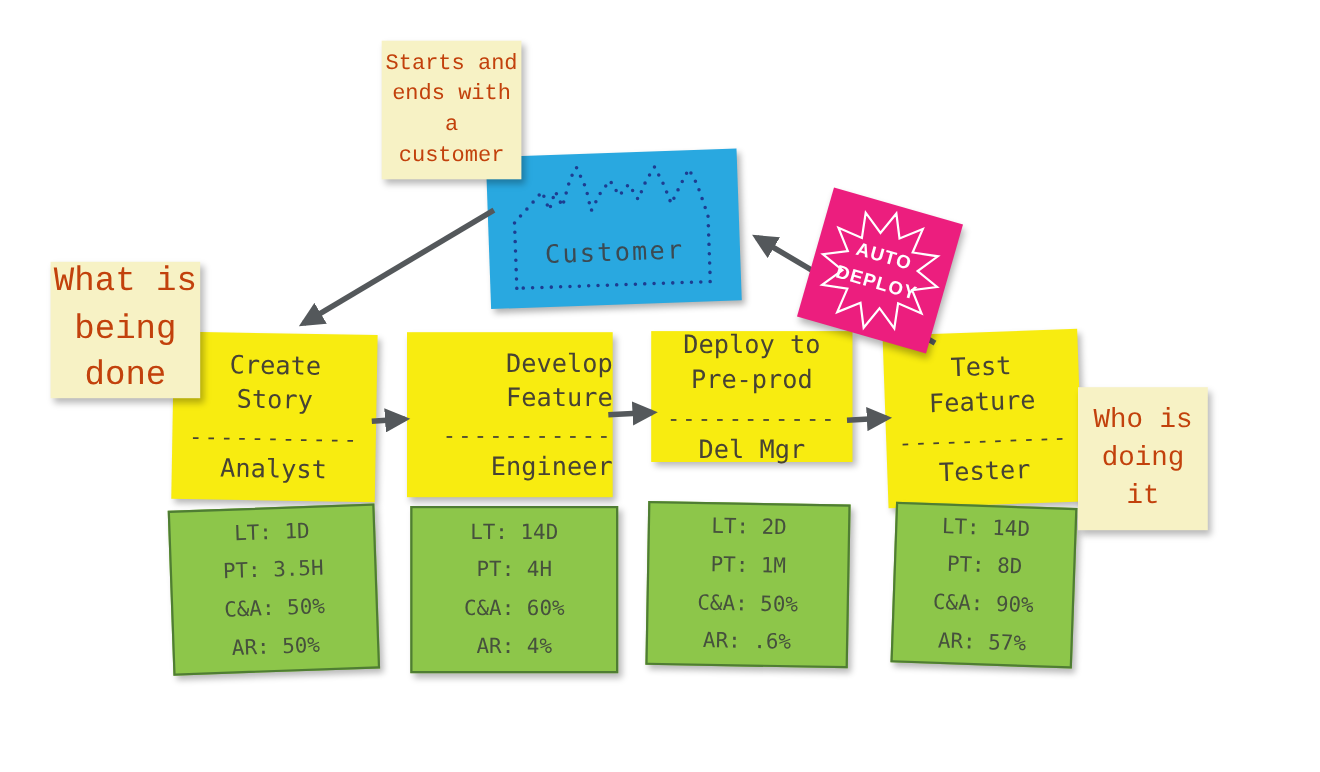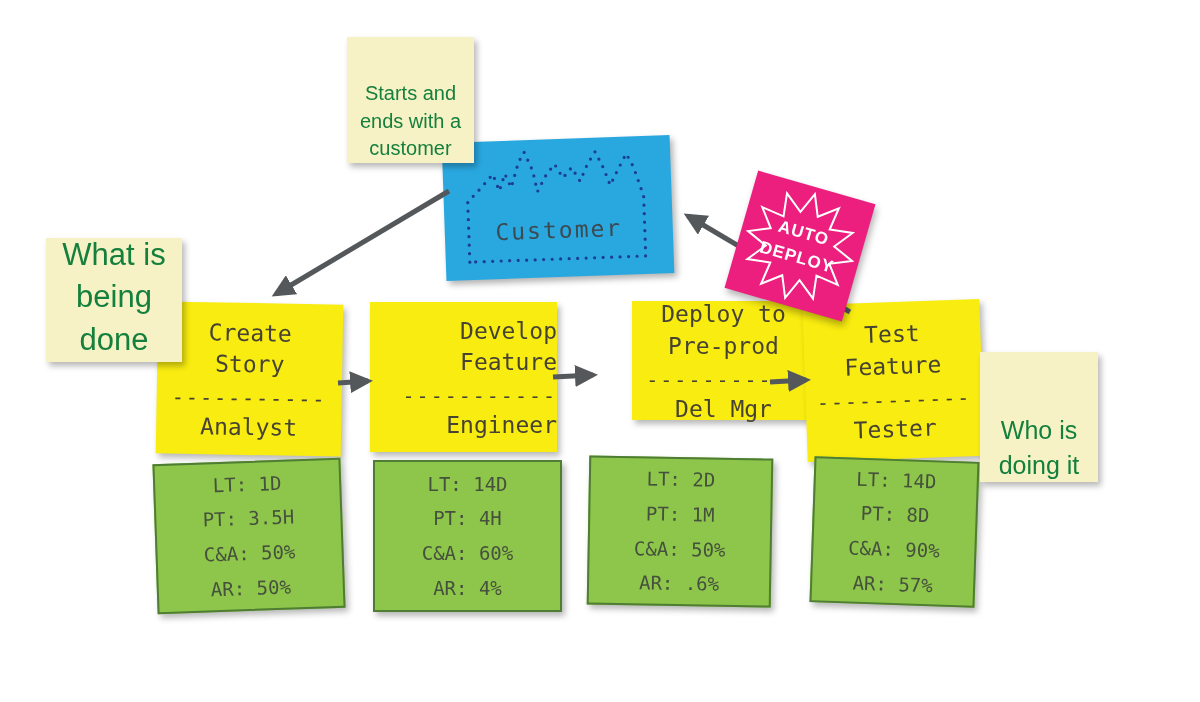--- a/index.html
+++ b/index.html
@@ -7,22 +7,22 @@
     font-family: "Liberation Sans", sans-serif; }
   #board { position: relative; width: 1200px; height: 702px; background: #ffffff; }
 
   .abs { position: absolute; }
 
   
   .note { display: flex; flex-direction: column; align-items: center; justify-content: center;
     text-align: center; white-space: pre-line; }
   .shadow { box-shadow: 3px 4px 6px rgba(0,0,0,0.28); }
 
-  .pale { background: #f7f2c5; color: #15803d; z-index: 4;
-    font-family: Liberation Sans, sans-serif; line-height: 1.38; justify-content: flex-end; }
+  .pale { background: #f7f2c5; color: #c2410c; z-index: 4;
+    font-family: Liberation Mono, monospace; line-height: 1.38; }
 
   .step { background: #f8ec10; color: #474334; z-index: 2;
     font-family: "DejaVu Sans Mono", monospace; }
   .step .title { font-size: 23px; line-height: 1.35; white-space: pre-line; }
   .step .divider { font-size: 20px; letter-spacing: 2px; line-height: 1.2; margin: 6px 0 4px 0; }
   .step .role { font-size: 23px; }
 
   .metrics { background: #8dc64a; border: 2px solid #4f7d33; color: #46513d; z-index: 2;
     font-family: "DejaVu Sans Mono", monospace; font-size: 19px; line-height: 1.82; }
 
@@ -59,21 +59,21 @@
     <div class="role">Analyst</div>
   </div>
 
   <div class="abs note step shadow" style="left:370px; top:302px; width:187px; height:150px;align-items:flex-end;">
     <div class="title">Develop
 Feature</div>
     <div class="divider">-----------</div>
     <div class="role">Engineer</div>
   </div>
 
-  <div class="abs note step shadow" style="left:592px; top:301px; width:183px; height:119px;margin-left:40px;">
+  <div class="abs note step shadow" style="left:592px; top:301px; width:183px; height:119px;">
     <div class="title">Deploy to
 Pre-prod</div>
     <div class="divider">-----------</div>
     <div class="role">Del Mgr</div>
   </div>
 
   <div class="abs note step shadow" style="left:805px; top:302px; width:177px; height:157px; transform:rotate(-2deg);">
     <div class="title">Test
 Feature</div>
     <div class="divider">-----------</div>

